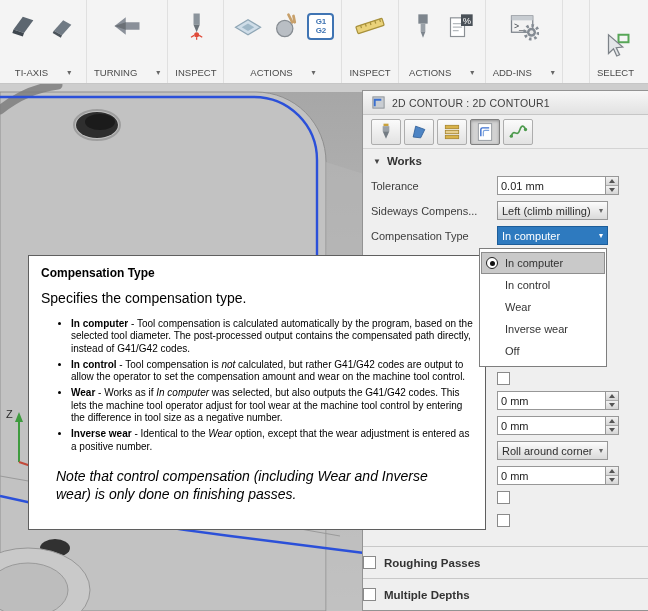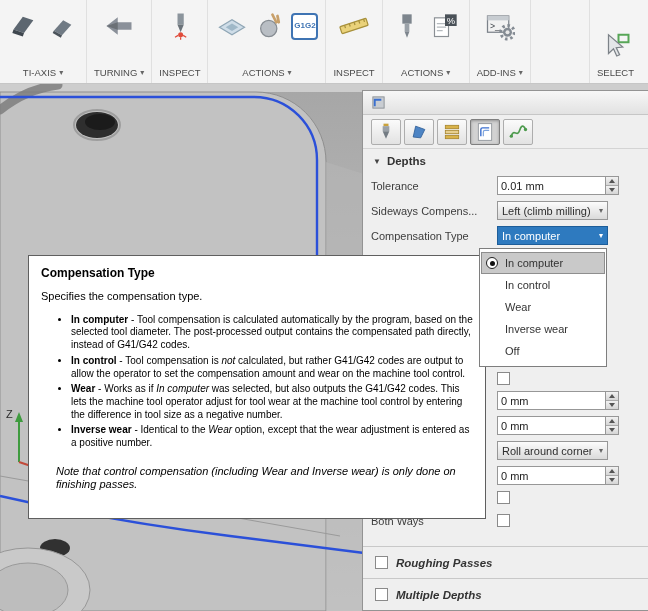--- a/index.html
+++ b/index.html
@@ -13,26 +13,26 @@
 
   
   .toolbar { position:absolute; top:0; left:0; width:648px; height:84px; background:#f4f4f4;
              border-bottom:1px solid #c6c6c6; display:flex; align-items:stretch; z-index:15; }
   .tb-group { display:flex; flex-direction:column; align-items:center; justify-content:space-between;
               padding:5px 7px 4px; border-right:1px solid #e0e0e0; }
   .tb-group.select-group { margin-left:auto; border-left:1px solid #e0e0e0; border-right:none; padding-right:14px;justify-content:flex-end; }
   .tb-icons { display:flex; align-items:center; gap:4px; height:42px; }
   .tb-btn { width:34px; height:38px; display:flex; align-items:center; justify-content:center;
             background:transparent; border:0; cursor:pointer; }
-  .tb-label { font-size:9.5px; color:#4a4a4a; display:flex; align-items:center; gap:3px;
+  .tb-label { font-size:9.5px; color:#4a4a4a; display:flex; align-items:center; gap:19px;
               white-space:nowrap; padding-bottom:1px; cursor:default; }
   .caret { font-size:8px; color:#666; line-height:1; }
   .g1g2 { width:27px; height:27px; border:2px solid #3f74b3; border-radius:4px; background:#fff;
           color:#3f74b3; font-size:8px; font-weight:bold; line-height:1.15; display:flex;
-          flex-direction:row; align-items:center; justify-content:center; cursor:pointer; }
+          flex-direction:column; align-items:center; justify-content:center; cursor:pointer; }
 
   
   .panel { position:absolute; top:90px; left:362px; width:286px; height:521px; background:#efefef;
            border:1px solid #939393; border-right:none; z-index:10; }
   .panel-header { height:24px; display:flex; align-items:center; gap:6px; padding:0 8px;
                   background:linear-gradient(#f7f7f7,#e2e2e2); border-bottom:1px solid #c6c6c6; }
   .panel-title { font-size:10.5px; color:#3e3e3e; letter-spacing:.2px; }
   .tabs { height:34px; display:flex; align-items:center; gap:3px; padding-left:8px;
           border-bottom:1px solid #d4d4d4; }
   .tab { width:30px; height:26px; display:flex; align-items:center; justify-content:center;
@@ -58,38 +58,38 @@
   .spin.down::after { content:""; border-left:3px solid transparent; border-right:3px solid transparent;
                       border-top:4px solid #555; }
   .sel { width:122px; height:19px; border:1px solid #979797; background:linear-gradient(#fcfcfc,#dadada);
          display:flex; align-items:center; justify-content:space-between; padding:0 4px;
          font-size:11px; color:#2d2d2d; cursor:pointer; }
   .sel .sel-text { white-space:nowrap; overflow:hidden; }
   .sel.active { background:#2e7abf; border-color:#1d5d99; color:#fff; }
   .sel.active .caret { color:#fff; }
   .cb { width:13px; height:13px; background:#fff; border:1px solid #8a8a8a; cursor:pointer; }
   .grp { height:32px; border-top:1px solid #c8c8c8; display:flex; align-items:center; gap:8px;
-         padding-left:12px; font-size:11.5px; font-weight:bold; color:#333;font-style:italic; }
+         font-size:11.5px; font-weight:bold; color:#333; }
   .spacer120 { height:121px; } .spacer12 { height:12px; }
 
   
   .ddlist { position:absolute; left:479px; top:248px; width:128px; background:#fff;
             border:1px solid #7e7e7e; z-index:30; padding:3px 0 4px; }
   .opt { height:22px; display:flex; align-items:center; padding-left:24px; font-size:11px;
          color:#333; position:relative; margin:0 1px; cursor:pointer; }
   .opt.selected { background:#c9c9c9; outline:1px solid #8e8e8e; outline-offset:-1px; }
   .radio { position:absolute; left:5px; top:5px; width:12px; height:12px; border:1px solid #222;
            border-radius:50%; background:#fff; display:flex; align-items:center; justify-content:center; }
   .radio::after { content:""; width:5px; height:5px; background:#111; border-radius:50%; }
 
   
   .tooltip { position:absolute; left:28px; top:255px; width:458px; background:#fff;
              border:1px solid #5f5f5f; z-index:20; padding:10px 12px 11px; }
   .tooltip h3 { font-size:12px; font-weight:bold; color:#000; margin:0 0 10px; }
-  .tooltip p { font-size:11px; line-height:1.25; color:#000; margin:0 0 10px; }
+  .tooltip p { font-size:14px; line-height:1.25; color:#000; margin:0 0 10px; }
   .tooltip ul { margin:0 0 9px; padding-left:30px; }
   .tooltip li { font-size:10px; line-height:1.27; color:#000; margin-bottom:3px; }
   .tooltip .note { font-style:italic; margin:15px; }
 </style>
 </head>
 <body>
 
 <div class="screen">
 
   <div class="viewport">
@@ -282,20 +282,21 @@
     </div>
   </div>
 
   <div class="panel">
 
     <div class="panel-header">
       <svg width="15" height="15" viewBox="0 0 16 16">
         <rect x="2" y="2" width="12" height="12" fill="#c9cdd2" stroke="#8b9096"></rect>
         <path d="M4 12 V5 h7" fill="none" stroke="#3a6fd0" stroke-width="2"></path>
       </svg>
+      <span class="panel-title">2D CONTOUR : 2D CONTOUR1</span>
     </div>
 
     <div class="tabs">
       <div class="tab">
         <svg width="20" height="20" viewBox="0 0 24 24">
             <rect x="9" y="2" width="6" height="3" fill="#caa23c"></rect>
             <rect x="8" y="5" width="8" height="6" fill="#9aa1a8"></rect>
             <path d="M8 11 h8 l-4 9 Z" fill="#747c84"></path>
           </svg>
       </div>
@@ -322,21 +323,21 @@
         <svg width="20" height="20" viewBox="0 0 24 24">
             <path d="M4 17 C7 7 11 19 14 10 S20 6 21 9" fill="none" stroke="#4d9a4d" stroke-width="2"></path>
             <circle cx="4" cy="17" r="2" fill="#4d9a4d"></circle>
             <circle cx="21" cy="9" r="2" fill="#4d9a4d"></circle>
           </svg>
       </div>
     </div>
 
     <div class="sect">
       <span class="tri">▼</span>
-      <span>Depths</span>
+      <span>Works</span>
     </div>
 
     <div class="prow">
       <span class="lbl">Tolerance</span>
       <div class="ctrl">
         <div class="num-input">
           <input value="0.01 mm" style="">
           <div class="spinner">
             <div class="spin up"></div>
             <div class="spin down"></div>

